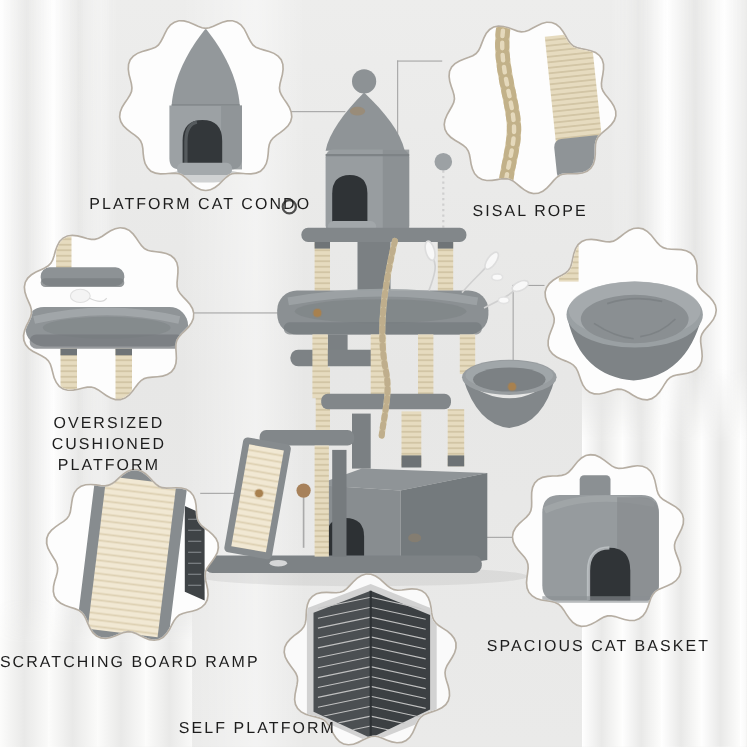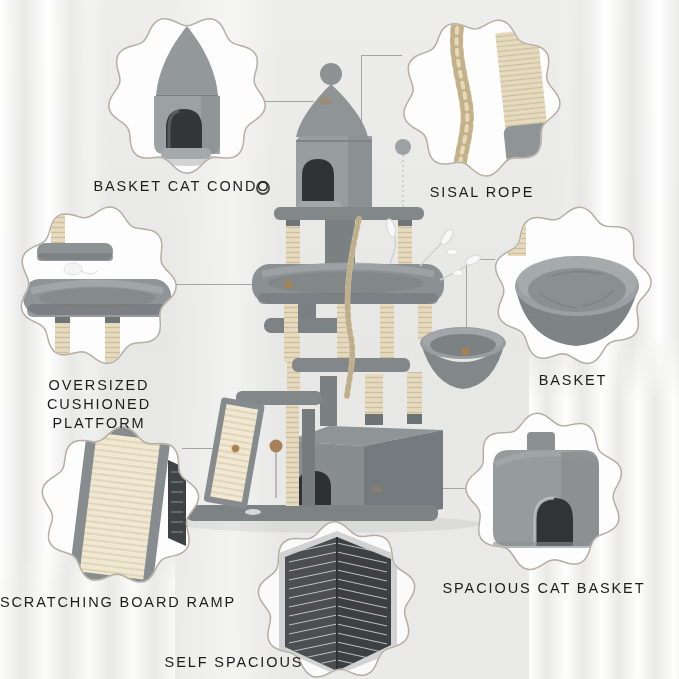--- a/index.html
+++ b/index.html
@@ -306,20 +306,19 @@
       <rect x="62" y="20" width="28" height="22" rx="4" fill="#8b9093"></rect>
       <path d="M28,54 q0,-16 16,-16 h74 q16,0 16,16 v66 q0,14 -14,14 h-78 q-14,0 -14,-14 z" fill="#969b9e"></path>
       <path d="M30,52 q40,-18 100,-6" stroke="#a6abae" stroke-width="6" fill="none" opacity="0.6"></path>
       <path d="M96,40 h22 q16,0 16,16 v64 q0,14 -14,14 h-24 z" fill="#878c8f" opacity="0.7"></path>
       <path d="M70,134 v-27 q0,-21 19,-21 q19,0 19,21 v27 z" fill="#303437"></path>
       <path d="M70,134 v-27 q0,-21 19,-21" stroke="#bfc4c7" stroke-width="3" fill="none" opacity="0.85"></path>
       <rect x="28" y="130" width="106" height="6" fill="#8a8f92" opacity="0.6"></rect>
     </g>
   </svg>
 
-  <div class="lbl" style="left:62px;top:177px;width:240px">BASKET CAT CONDO</div>
+  <div class="lbl" style="left:62px;top:177px;width:240px">PLATFORM CAT CONDO</div>
   <div class="lbl" style="left:4px;top:376px;width:190px">OVERSIZED CUSHIONED PLATFORM</div>
   <div class="lbl" style="left:382px;top:183px;width:200px">SISAL ROPE</div>
-  <div class="lbl" style="left:473px;top:371px;width:200px">BASKET</div>
   <div class="lbl" style="left:-2px;top:593px;width:240px">SCRATCHING BOARD RAMP</div>
-  <div class="lbl" style="left:114px;top:653px;width:240px">SELF SPACIOUS</div>
+  <div class="lbl" style="left:114px;top:653px;width:240px">SELF PLATFORM</div>
   <div class="lbl" style="left:424px;top:579px;width:240px">SPACIOUS CAT BASKET</div>
 </div>
 
 </body></html>

